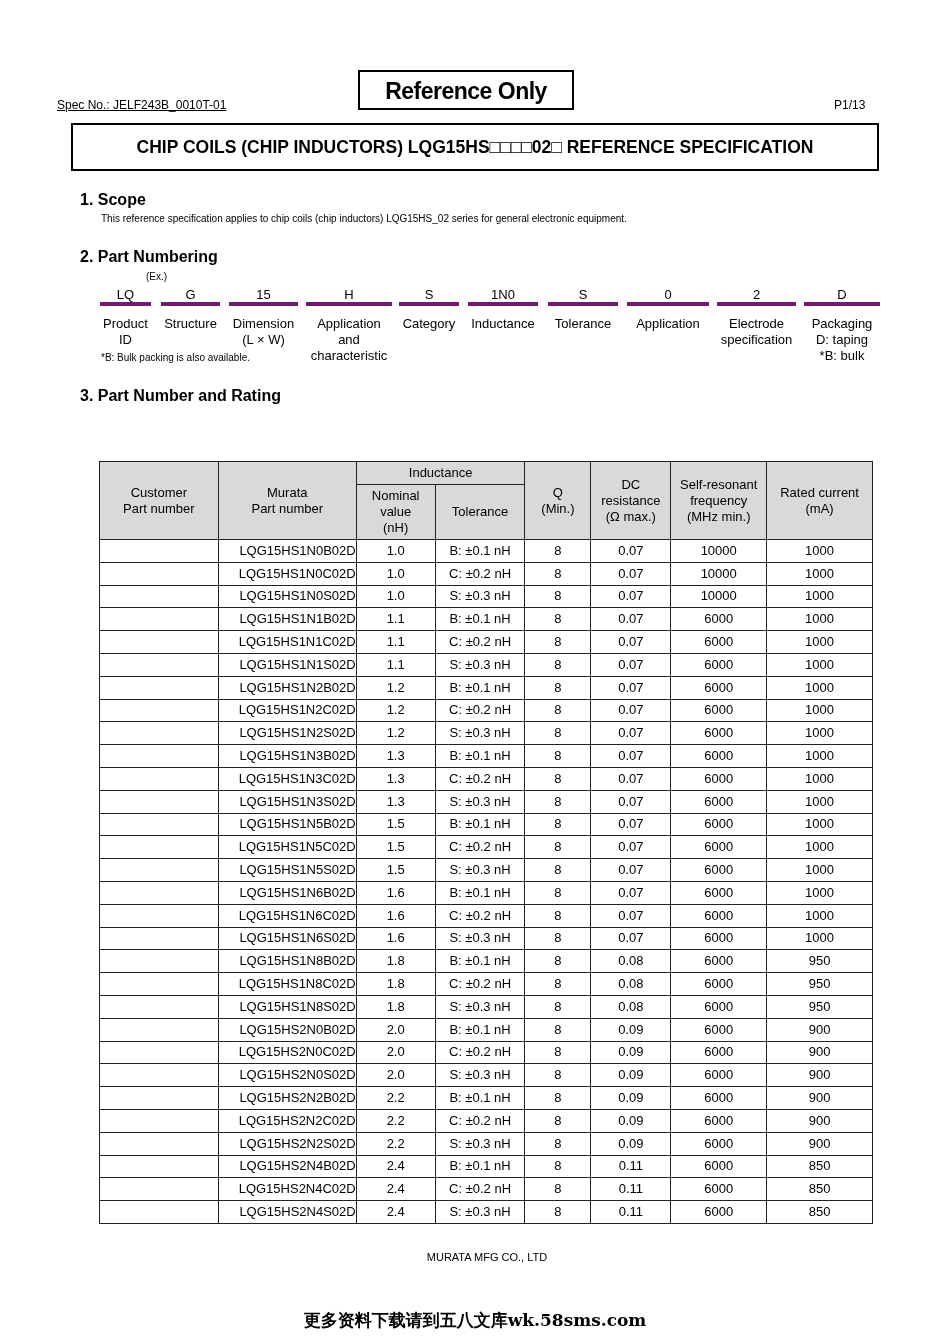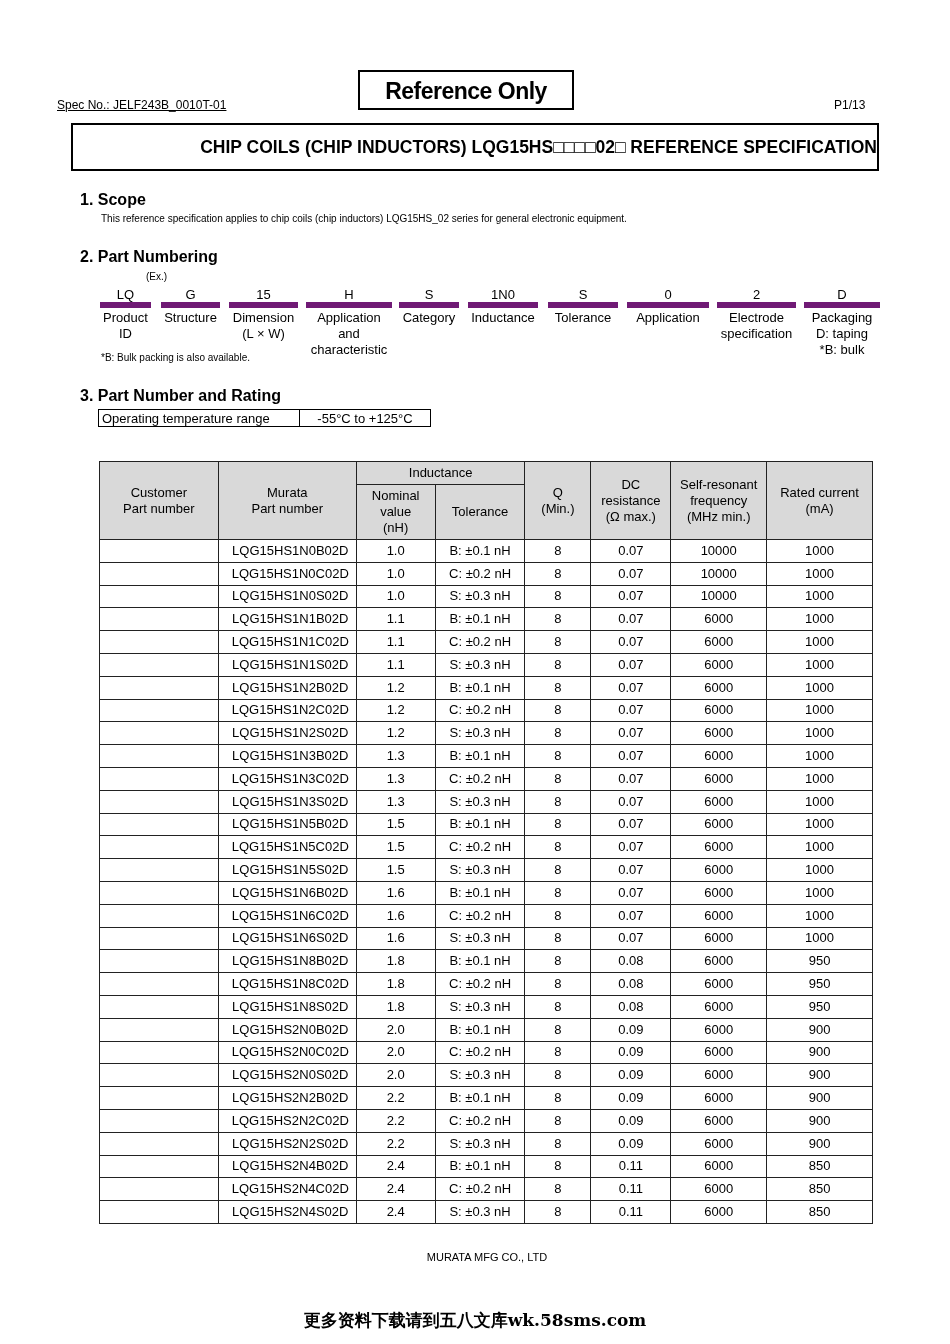--- a/index.html
+++ b/index.html
@@ -14,43 +14,43 @@
     #ref-only {
       left: 358px; top: 70px; width: 216px; height: 40px;
       border: 2px solid #000; box-sizing: border-box;
       font-size: 23px; font-weight: bold; text-align: center; line-height: 38px;
       letter-spacing: -0.5px;
     }
     #page-num { left: 834px; top: 98px; font-size: 12px; }
     #title-box {
       left: 71px; top: 123px; width: 808px; height: 48px;
       border: 2px solid #000; box-sizing: border-box;
-      font-size: 17.5px; font-weight: bold; text-align: right; line-height: 44px;
+      font-size: 17.5px; font-weight: bold; text-align: center; line-height: 44px;
     }
     .sec-h { font-size: 16px; font-weight: bold; text-align: center; }
     .body-txt { font-size: 10px; }
 
     #pn-grid { left: 100px; top: 287px; font-size: 13px; }
     .pn-col { position: absolute; top: 0; text-align: center; }
-    .pn-code { border-bottom: 6px solid #701a75; height: 15px; line-height: 15px; }
-    .pn-desc { line-height: 16px; padding-top: 2px; }
+    .pn-code { border-bottom: 4px solid #701a75; height: 15px; line-height: 15px; }
+    .pn-desc { line-height: 16px; padding-top: 10px; }
 
     table { border-collapse: collapse; }
     #temp-table { left: 98px; top: 409px; font-size: 13px; }
     #temp-table td { border: 1px solid #000; height: 16px; padding: 0 3px; line-height: 15px; }
     #temp-table td.lbl { width: 194px; }
     #temp-table td.val { width: 124px; text-align: center; }
 
     #rating-table { left: 99px; top: 461px; font-size: 13px; width: 774px; }
     #rating-table th, #rating-table td {
       border: 1.5px solid #222; text-align: center; padding: 0; font-weight: normal;
     }
     #rating-table th { background: #d9d9d9; line-height: 16px; }
     #rating-table td { height: 21.8px; line-height: 20px; }
-    #rating-table td.pn { text-align: center; padding-left: 6px; }
+    #rating-table td.pn { text-align: right; padding-left: 6px; }
     #footer-co { left: 0; width: 974px; top: 1251px; font-size: 11px; text-align: center; }
     #watermark {
       left: 0; width: 950px; top: 1309px; font-size: 17px; text-align: center;
       font-family: "DejaVu Serif", serif;
       font-weight: bold;
     }
   </style>
 </head>
 <body>
 
@@ -131,24 +131,20 @@
         <div>D: taping</div>
         <div>*B: bulk</div>
       </div>
     </div>
   </div>
 <div class="abs body-txt" style="left:101px; top:352px;">*B: Bulk packing is also available.</div>
 
 <div class="abs sec-h" style="left:80px; top:387px;">3. Part Number and Rating</div>
 <table id="temp-table" class="abs">
   <tbody>
-    <tr>
-      <td class="lbl">Operating temperature range</td>
-      <td class="val">-55°C to +125°C</td>
-    </tr>
   </tbody>
 </table>
 
 <table id="rating-table" class="abs">
   <colgroup>
     <col style="width:119px">
       <col style="width:138px">
       <col style="width:79px">
       <col style="width:90px">
     <col style="width:66px">

